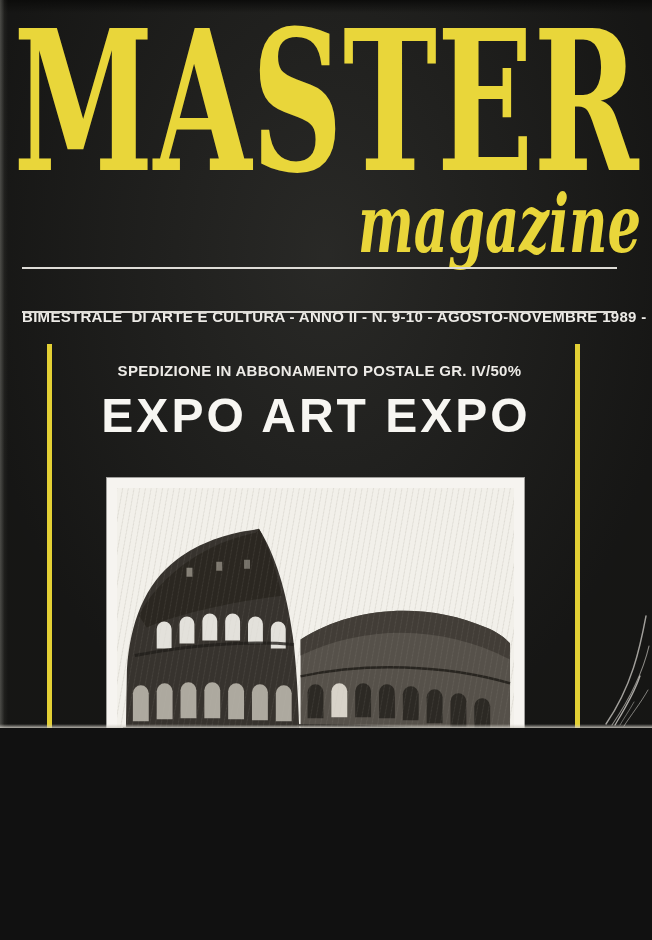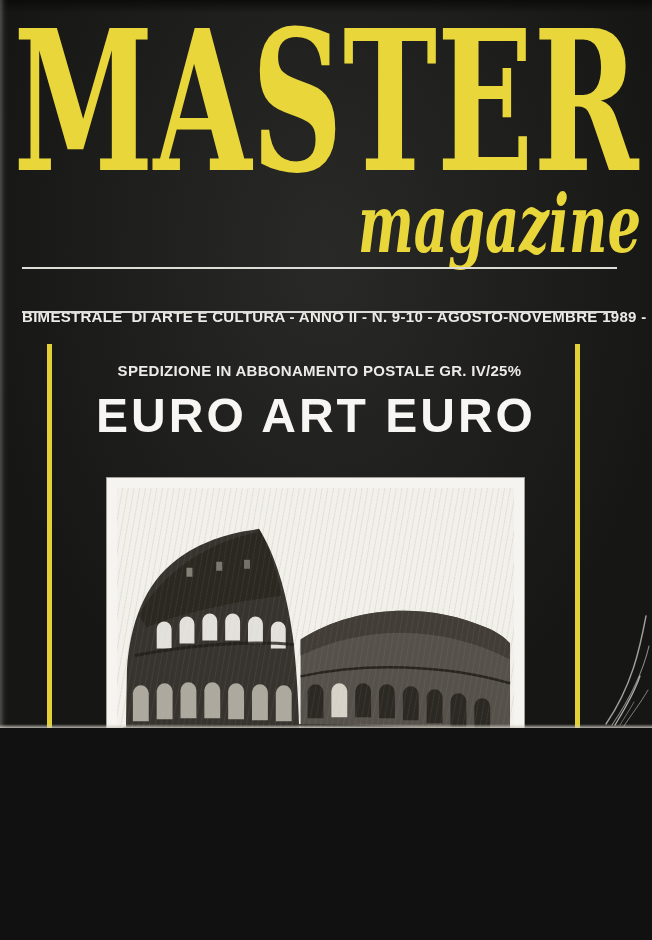--- a/index.html
+++ b/index.html
@@ -66,28 +66,28 @@
   <div class="masthead">
     <svg width="652" height="270" viewBox="0 0 652 270">
       <text x="326" y="170" text-anchor="middle" font-family="DejaVu Serif, serif" font-weight="bold" font-size="195" textLength="625" lengthAdjust="spacingAndGlyphs" fill="#e9d63a">MASTER</text>
       <text x="641" y="252" text-anchor="end" font-family="DejaVu Serif, serif" font-weight="bold" font-style="italic" font-size="80" textLength="283" lengthAdjust="spacingAndGlyphs" fill="#e9d63a">magazine</text>
     </svg>
   </div>
 
   <div class="rule rule-top"></div>
   <div class="pub-info">
     <div>BIMESTRALE  DI ARTE E CULTURA - ANNO II - N. 9-10 - AGOSTO-NOVEMBRE 1989 - L. 25.000</div>
-    <div>SPEDIZIONE IN ABBONAMENTO POSTALE GR. IV/25%</div>
+    <div>SPEDIZIONE IN ABBONAMENTO POSTALE GR. IV/50%</div>
   </div>
   <div class="rule rule-bottom"></div>
 
   <div class="accent-line accent-left"></div>
   <div class="accent-line accent-right"></div>
 
-  <h1 class="feature-title">EURO ART EURO</h1>
+  <h1 class="feature-title">EXPO ART EXPO</h1>
 
   <figure class="photo-frame" style="margin:0;">
     <div class="photo-inner">
       <svg viewBox="0 0 400 310" preserveAspectRatio="none">
         <defs>
           <pattern id="hatch" width="8" height="8" patternUnits="userSpaceOnUse" patternTransform="rotate(-35)">
             <path d="M0 8 L8 0" stroke="#b9b5ab" stroke-width="1"></path>
           </pattern>
         </defs>
 

